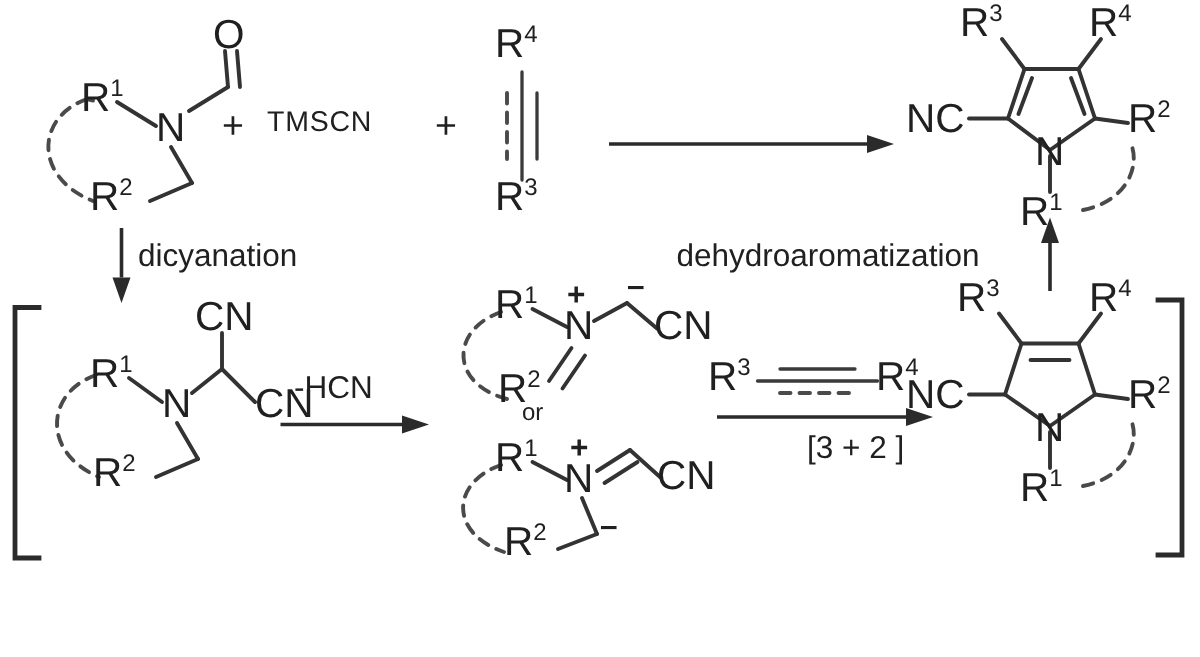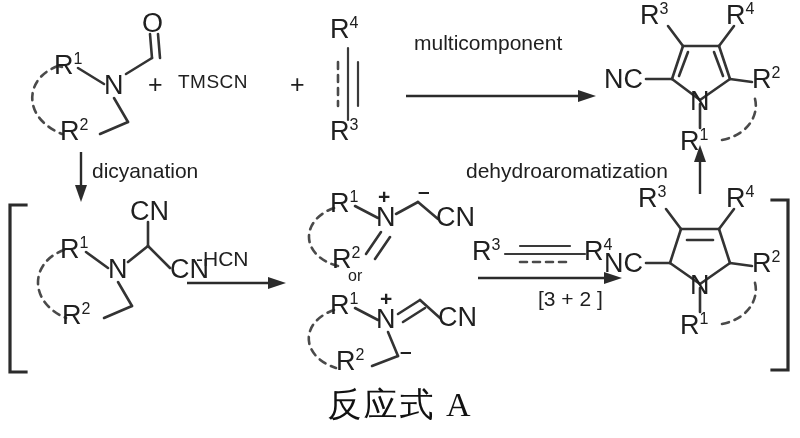--- a/index.html
+++ b/index.html
@@ -278,21 +278,20 @@
   <span class="lbl atom" style="left:142px; top:10px;">O</span>
   <span class="lbl rgroup" style="left:60px; top:118px;"><span>R</span><sup>2</sup></span>
 
   <span class="lbl plus" style="left:148px; top:72px;">+</span>
   <span class="lbl reagent" style="left:178px; top:72px;">TMSCN</span>
   <span class="lbl plus" style="left:290px; top:72px;">+</span>
 
   <span class="lbl rgroup" style="left:330px; top:16px;"><span>R</span><sup>4</sup></span>
   <span class="lbl rgroup" style="left:330px; top:118px;"><span>R</span><sup>3</sup></span>
 
-  <span class="lbl cond" style="left:414px; top:32px;">multicomponent</span>
 
   <span class="lbl rgroup" style="left:640px; top:2px;"><span>R</span><sup>3</sup></span>
   <span class="lbl rgroup" style="left:726px; top:2px;"><span>R</span><sup>4</sup></span>
   <span class="lbl atom" style="left:604px; top:66px;">NC</span>
   <span class="lbl atom" style="left:690px; top:88px;">N</span>
   <span class="lbl rgroup" style="left:752px; top:66px;"><span>R</span><sup>2</sup></span>
   <span class="lbl rgroup" style="left:680px; top:128px;"><span>R</span><sup>1</sup></span>
 
   <span class="lbl cond" style="left:92px; top:160px;">dicyanation</span>
 
@@ -317,24 +316,23 @@
   <span class="lbl charge" style="left:380px; top:288px;">+</span>
   <span class="lbl atom" style="left:376px; top:306px;">N</span>
   <span class="lbl atom" style="left:438px; top:304px;">CN</span>
   <span class="lbl rgroup" style="left:336px; top:348px;"><span>R</span><sup>2</sup></span>
   <span class="lbl charge" style="left:400px; top:340px;">–</span>
 
   <span class="lbl rgroup" style="left:472px; top:238px;"><span>R</span><sup>3</sup></span>
   <span class="lbl rgroup" style="left:584px; top:238px;"><span>R</span><sup>4</sup></span>
   <span class="lbl cond" style="left:496px; top:288px;margin-left:42px;">[3 + 2 ]</span>
 
-  <span class="lbl cond" style="left:466px; top:160px;">dehydroaromatization</span>
+  <span class="lbl cond" style="left:451px; top:160px;">dehydroaromatization</span>
 
   <span class="lbl rgroup" style="left:638px; top:185px;"><span>R</span><sup>3</sup></span>
   <span class="lbl rgroup" style="left:726px; top:185px;"><span>R</span><sup>4</sup></span>
   <span class="lbl atom" style="left:604px; top:250px;">NC</span>
   <span class="lbl atom" style="left:690px; top:272px;">N</span>
   <span class="lbl rgroup" style="left:752px; top:250px;"><span>R</span><sup>2</sup></span>
   <span class="lbl rgroup" style="left:680px; top:312px;"><span>R</span><sup>1</sup></span>
 
-  <div class="caption" style="top:382px;">反应式 A</div>
 
 </div>
 
 </body></html>

